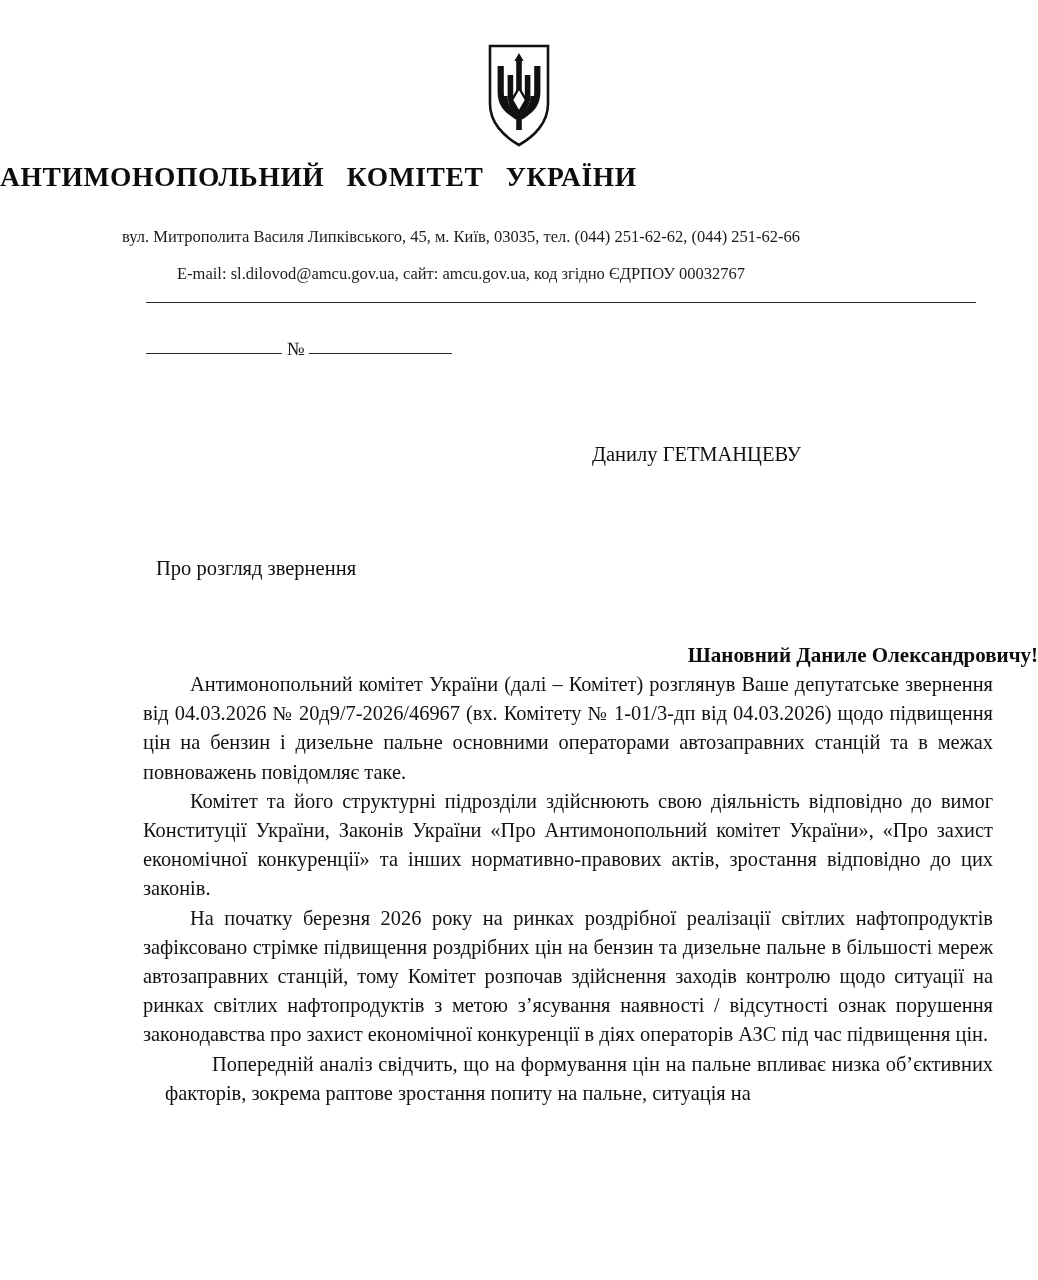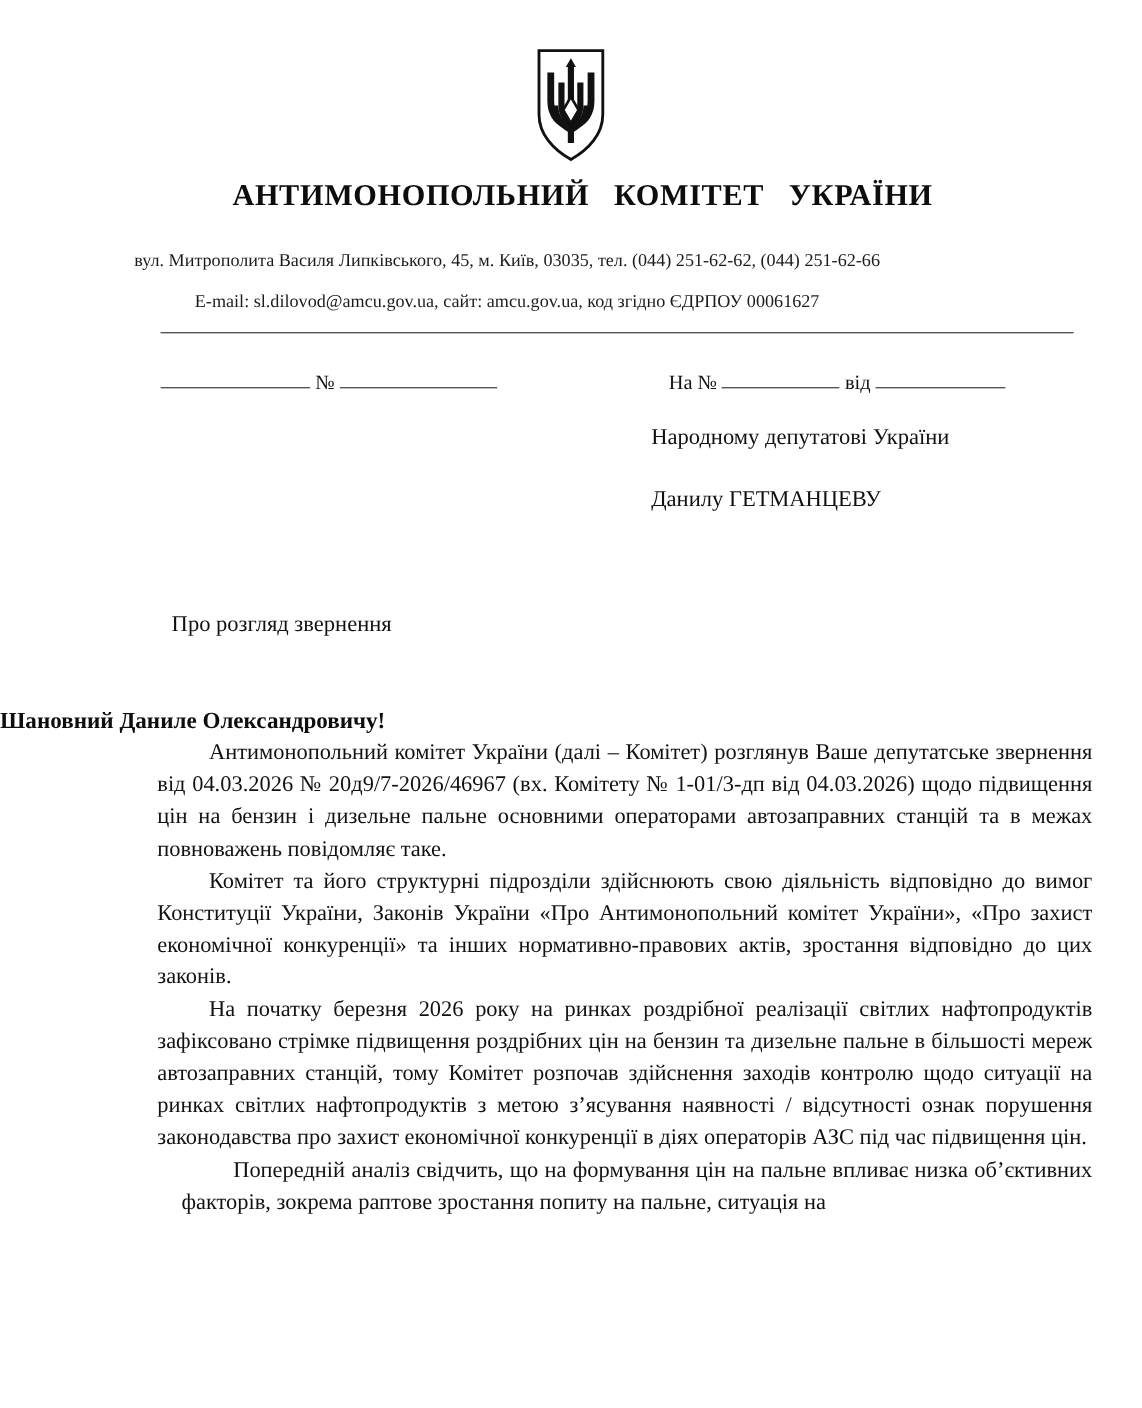--- a/index.html
+++ b/index.html
@@ -34,21 +34,21 @@
     line-height: 0;
   }
   .emblem-wrap svg { display: inline-block; }
 
   
   .org-title {
     position: absolute;
     left: 0;
     top: 161px;
     width: 848px;
-    text-align: right;
+    text-align: left;
     font-size: 27.5px;
     font-weight: bold;
     letter-spacing: 0.6px;
     white-space: pre;
     color: #0d0d0d;
   }
 
   
   .contact {
     position: absolute;
@@ -124,21 +124,21 @@
     color: #101010;
     white-space: nowrap;
   }
 
   
   .salutation {
     position: absolute;
     left: 0;
     top: 643px;
     width: 1038px;
-    text-align: left;
+    text-align: right;
     font-size: 21px;
     font-weight: bold;
     color: #0d0d0d;
     white-space: nowrap;
   }
 
   
   .body-text {
     position: absolute;
     left: 143px;
@@ -194,40 +194,33 @@
                  C43 70.6 47.8 62.6 47.8 52 Z" fill="#111111"></path>
 
         <path d="M31 44 l7 12 -7 12 -7 -12 z" fill="#ffffff" stroke="#111111" stroke-width="2.4"></path>
       </svg>
     </span>
   </div>
 
   <div class="org-title">АНТИМОНОПОЛЬНИЙ   КОМІТЕТ   УКРАЇНИ</div>
 
   <div class="contact line1">вул. Митрополита Василя Липківського, 45, м. Київ, 03035, тел. (044) 251-62-62, (044) 251-62-66</div>
-  <div class="contact line2">E-mail:  sl.dilovod@amcu.gov.ua, сайт: amcu.gov.ua, код згідно ЄДРПОУ 00061627</div>
+  <div class="contact line2">E-mail:  sl.dilovod@amcu.gov.ua, сайт: amcu.gov.ua, код згідно ЄДРПОУ 00032767</div>
 
   <div class="rule"></div>
 
   <div class="refrow">
     <span class="seg seg-left">
       <span class="blank b-left"></span>
       <span class="nosign">№</span>
       <span class="blank b-num"></span>
     </span>
-    <span class="seg seg-right">
-      <span>На №</span>
-      <span class="blank b-onnum"></span>
-      <span>від</span>
-      <span class="blank b-date"></span>
-    </span>
   </div>
 
   <div class="addressee addressee-block">
-    <div class="l1">Народному депутатові України</div>
     <div class="l2">Данилу ГЕТМАНЦЕВУ</div>
   </div>
 
   <div class="subject">Про розгляд звернення</div>
 
   <div class="salutation">Шановний Даниле Олександровичу!</div>
 
   <div class="body-text">
     <p>Антимонопольний комітет України (далі – Комітет) розглянув Ваше депутатське звернення від 04.03.2026 № 20д9/7-2026/46967 (вх. Комітету № 1-01/3-дп від 04.03.2026) щодо підвищення цін на бензин і дизельне пальне основними операторами автозаправних станцій та в межах повноважень повідомляє таке.</p>
     <p>Комітет та його структурні підрозділи здійснюють свою діяльність відповідно до вимог Конституції України, Законів України «Про Антимонопольний комітет України», «Про захист економічної конкуренції» та інших нормативно-правових актів, зростання відповідно до цих законів.</p>

